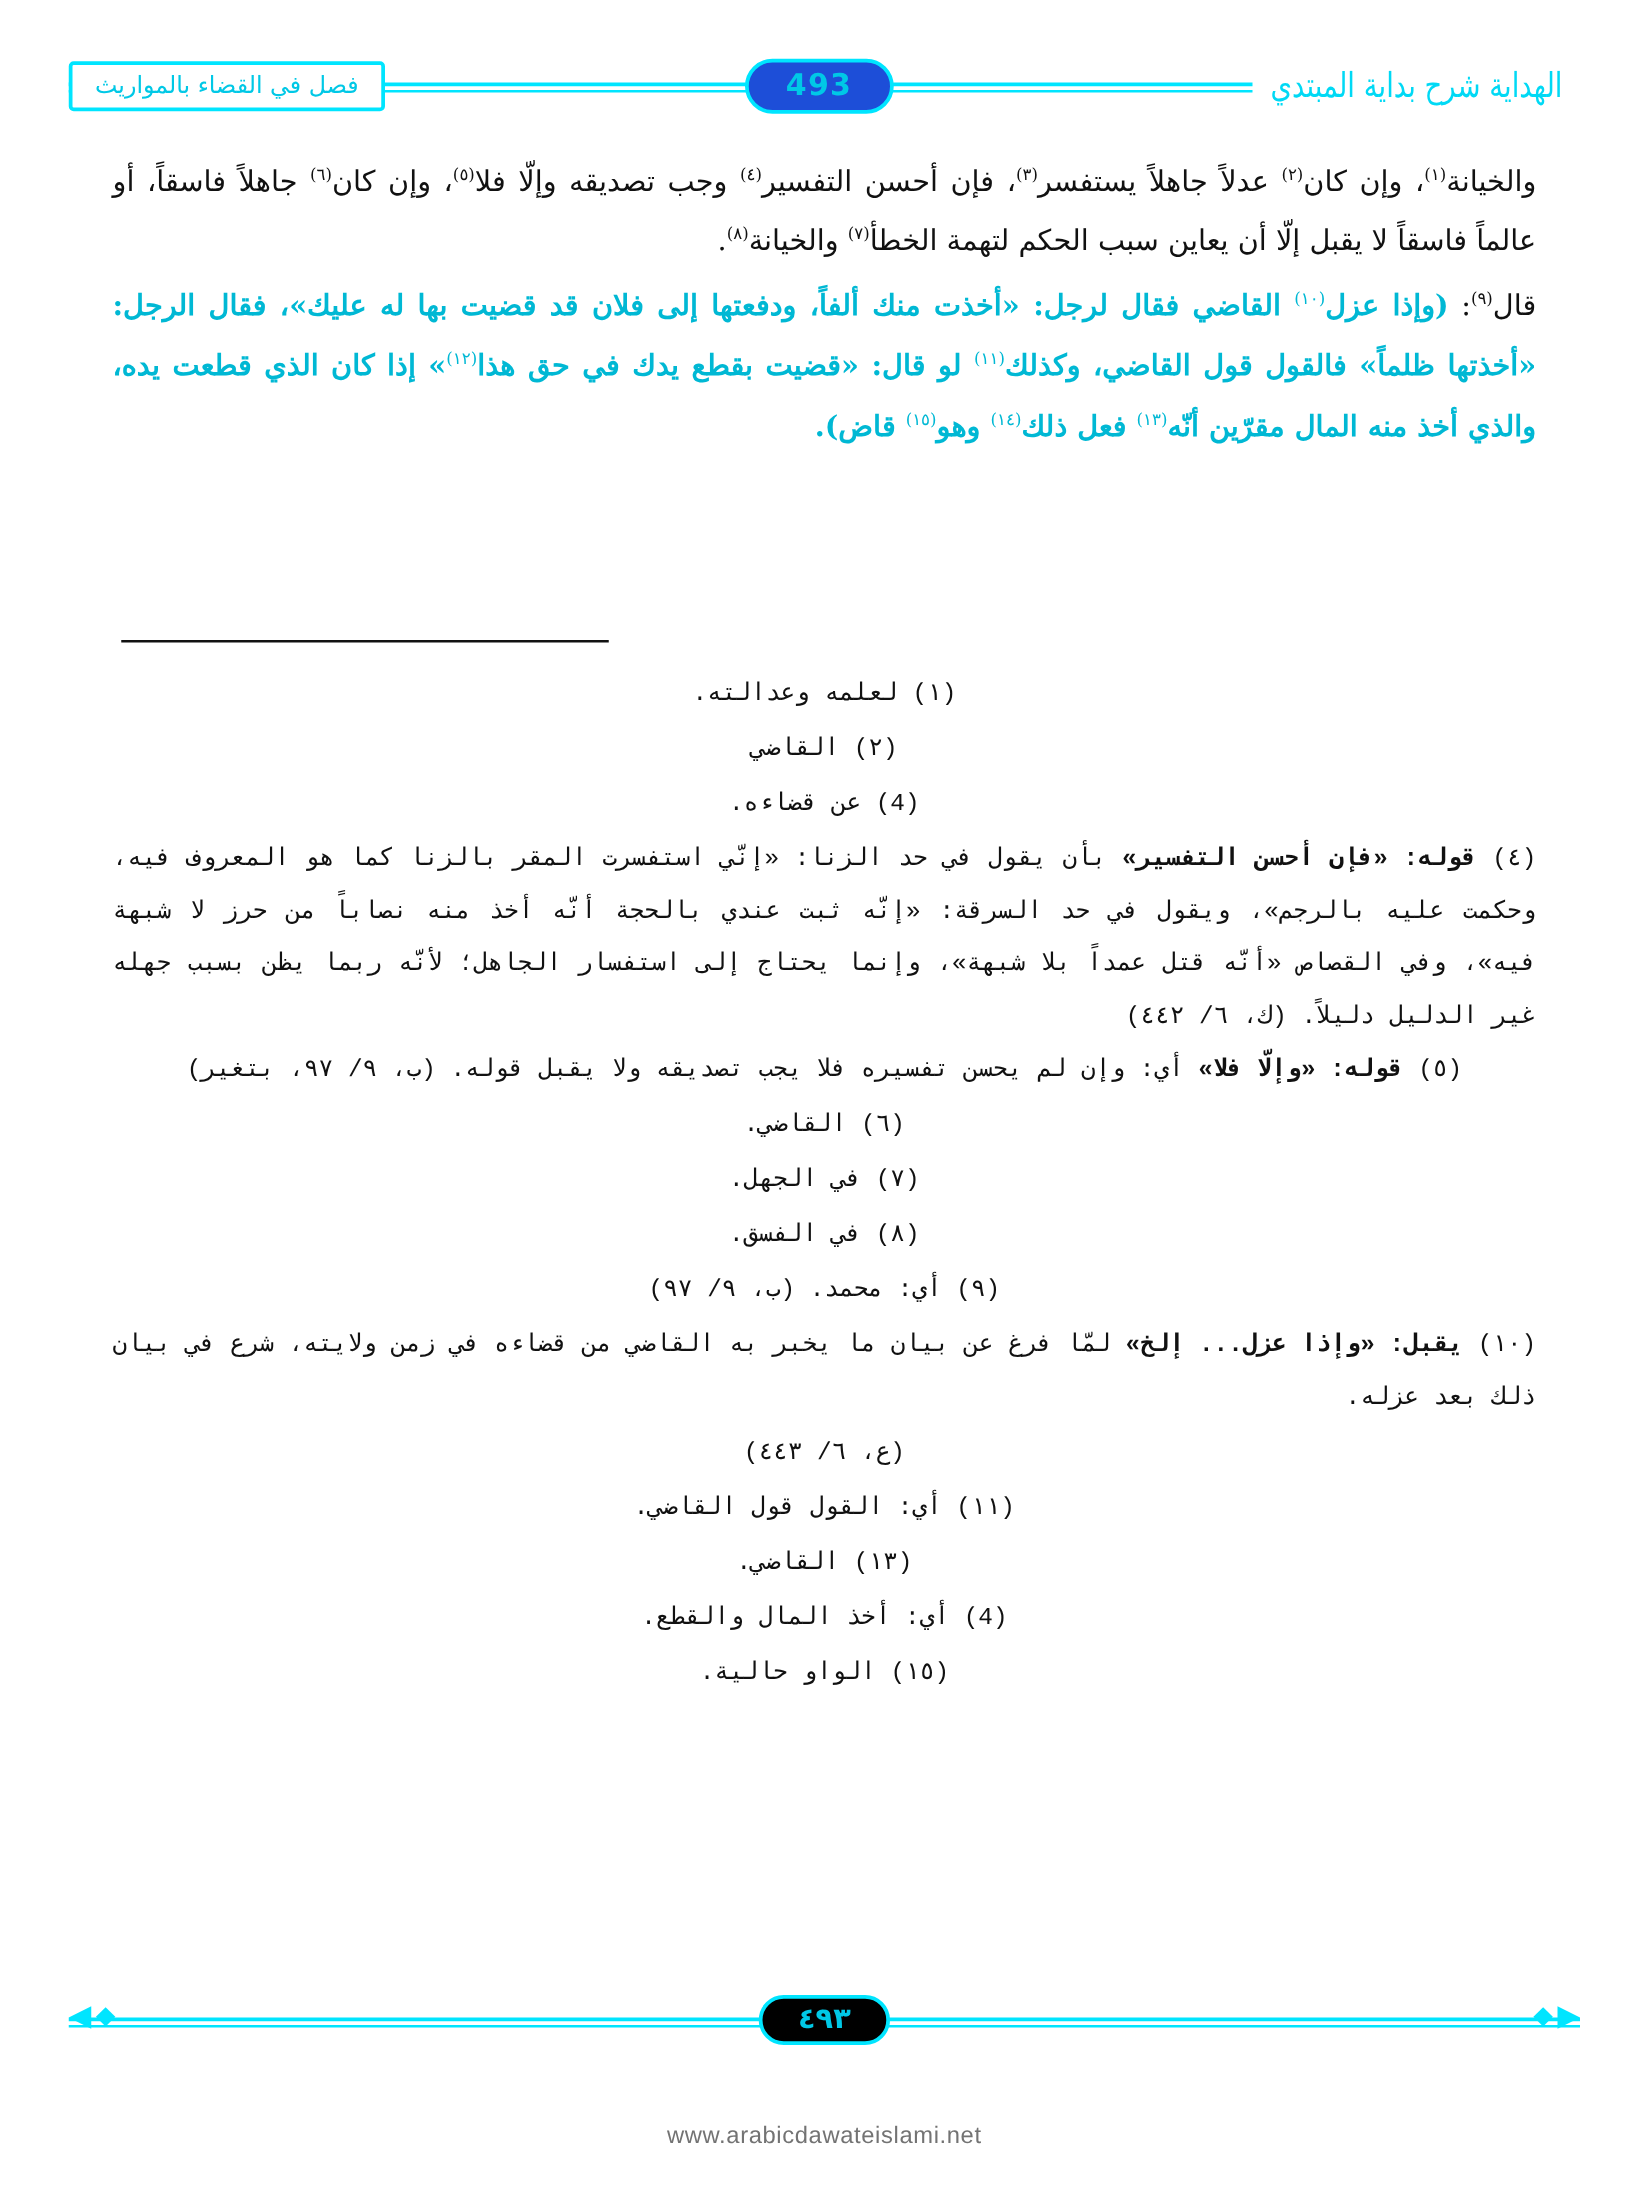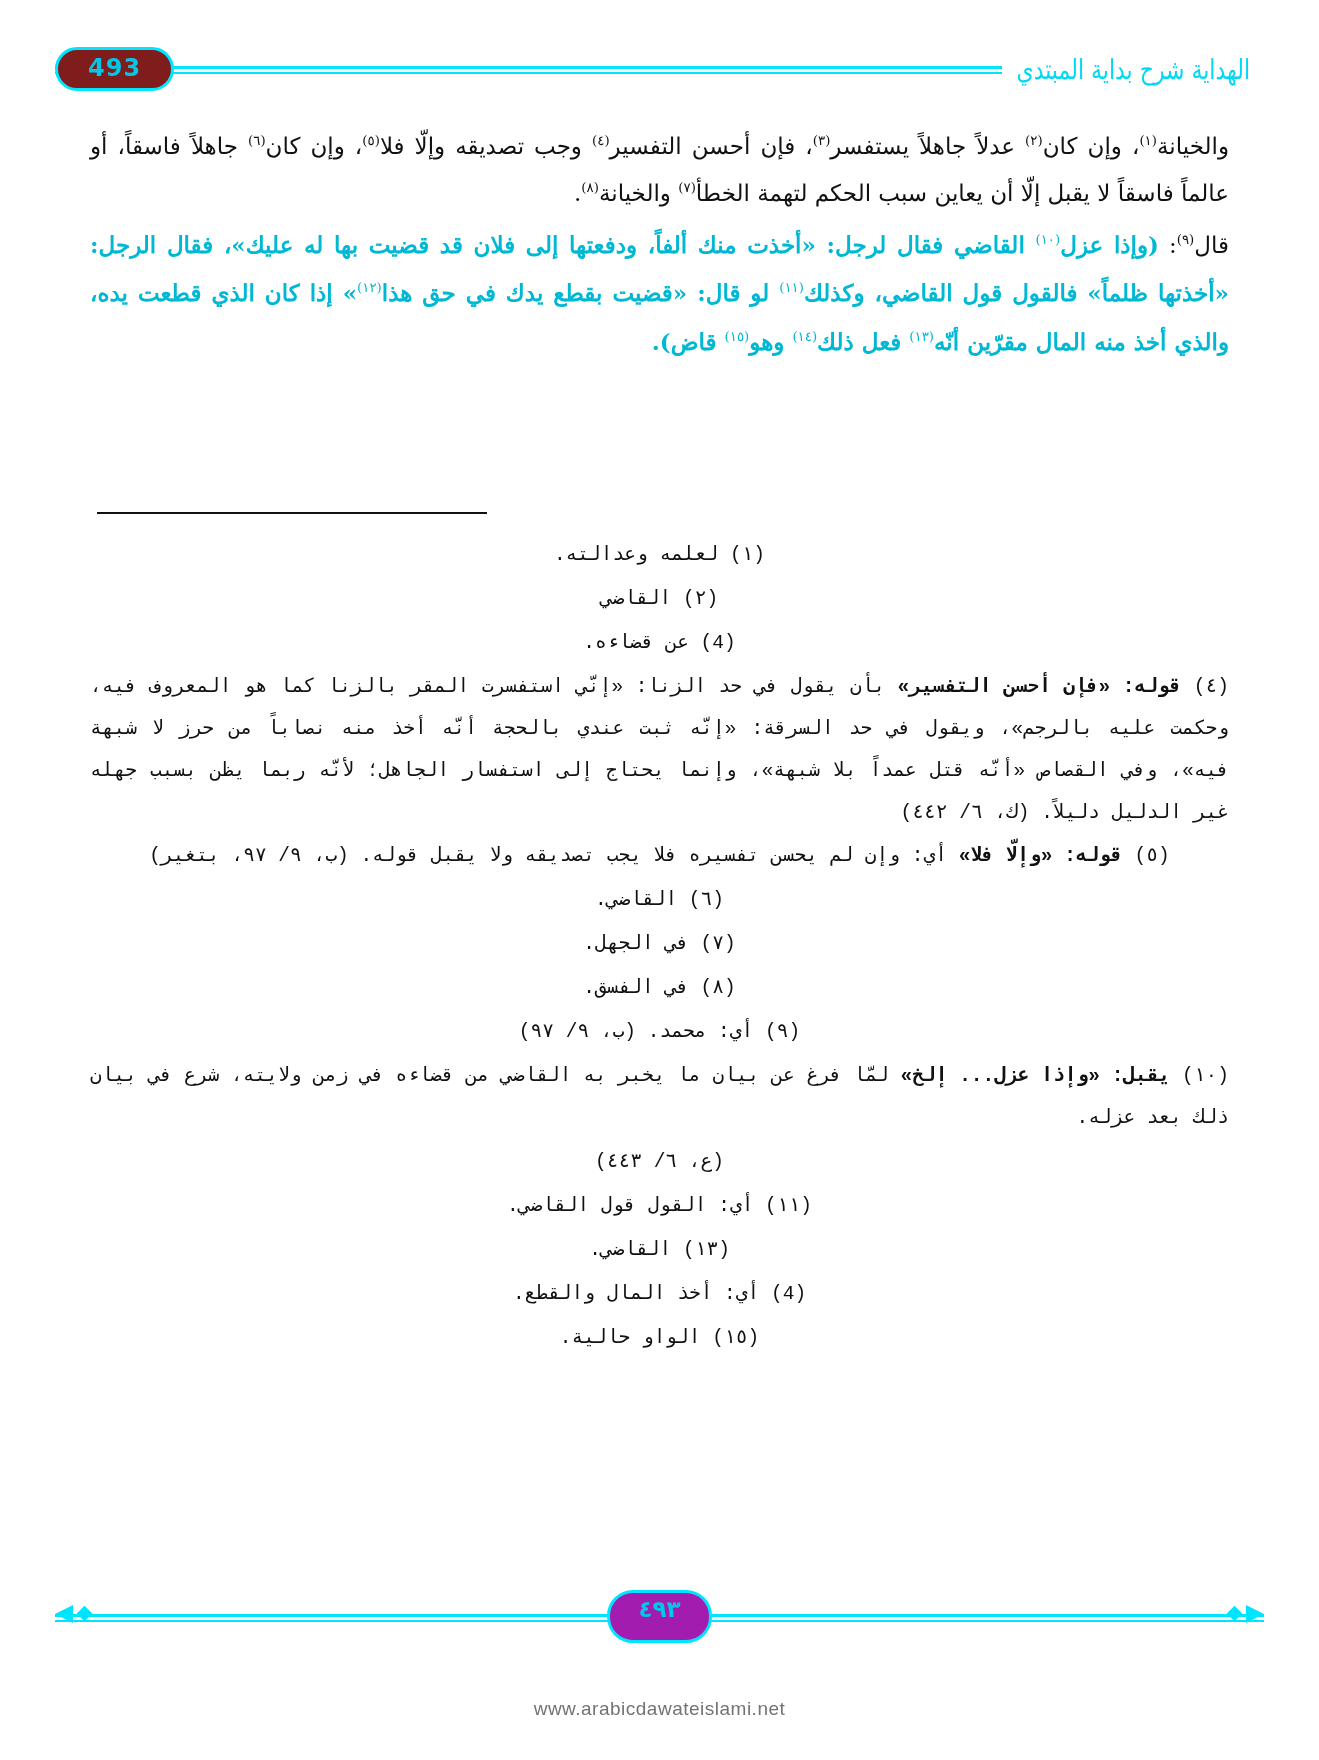--- a/index.html
+++ b/index.html
@@ -75,21 +75,21 @@
   }
 
   .page-number-box {
     border: 3px solid #00e5ff;
     border-radius: 26px;
     padding: 4px 30px 6px;
     font-size: 24px;
     color: #00c8e6;
     font-weight: bold;
     letter-spacing: 1px;
-    background: #7f1d1d;
+    background: #1d4ed8;
   }
 
   .arrow {
     position: absolute;
     top: 13px;
     width: 0;
     height: 0;
     z-index: 2;
   }
   .arrow-left {
@@ -184,24 +184,24 @@
     display: flex;
     align-items: center;
     justify-content: center;
   }
   .footer .hdr-rule { top: 22px; }
   .footer .hdr-rule.second { top: 28px; }
 
   .footer-page {
     position: relative;
     z-index: 3;
-    background: #a21caf;
+    background: #000000;
     border: 3px solid #00e5ff;
     border-radius: 26px;
-    padding: 3px 28px 18px;
+    padding: 3px 28px 5px;
     font-size: 23px;
     color: #00c8e6;
     font-weight: bold;
   }
 
   .watermark {
     position: absolute;
     bottom: 40px;
     left: 0;
     right: 0;
@@ -221,20 +221,21 @@
   <div class="header">
     <div class="hdr-rule"></div>
     <div class="hdr-rule second"></div>
     <div class="arrow arrow-right"></div>
     <div class="arrow arrow-left"></div>
     <div class="dot r"></div>
     <div class="dot l"></div>
 
     <div class="hdr-item book-title">الهداية شرح بداية المبتدي</div>
     <div class="hdr-item page-number-box">493</div>
+    <div class="hdr-item chapter-title">فصل في القضاء بالمواريث</div>
   </div>
 
   <div class="body-text">
     <p>والخيانة<sup>(١)</sup>، وإن كان<sup>(٢)</sup> عدلاً جاهلاً يستفسر<sup>(٣)</sup>، فإن أحسن التفسير<sup>(٤)</sup> وجب تصديقه وإلّا فلا<sup>(٥)</sup>، وإن كان<sup>(٦)</sup> جاهلاً فاسقاً، أو عالماً فاسقاً لا يقبل إلّا أن يعاين سبب الحكم لتهمة الخطأ<sup>(٧)</sup> والخيانة<sup>(٨)</sup>.</p>
     <p>
       <span>قال<sup>(٩)</sup>: </span><span class="matn">(وإذا عزل<sup>(١٠)</sup> القاضي فقال لرجل: «أخذت منك ألفاً، ودفعتها إلى فلان قد قضيت بها له عليك»، فقال الرجل: «أخذتها ظلماً» فالقول قول القاضي، وكذلك<sup>(١١)</sup> لو قال: «قضيت بقطع يدك في حق هذا<sup>(١٢)</sup>» إذا كان الذي قطعت يده، والذي أخذ منه المال مقرّين أنّه<sup>(١٣)</sup> فعل ذلك<sup>(١٤)</sup> وهو<sup>(١٥)</sup> قاض).</span>
     </p>
   </div>
 
   <div class="fn-rule"></div>

